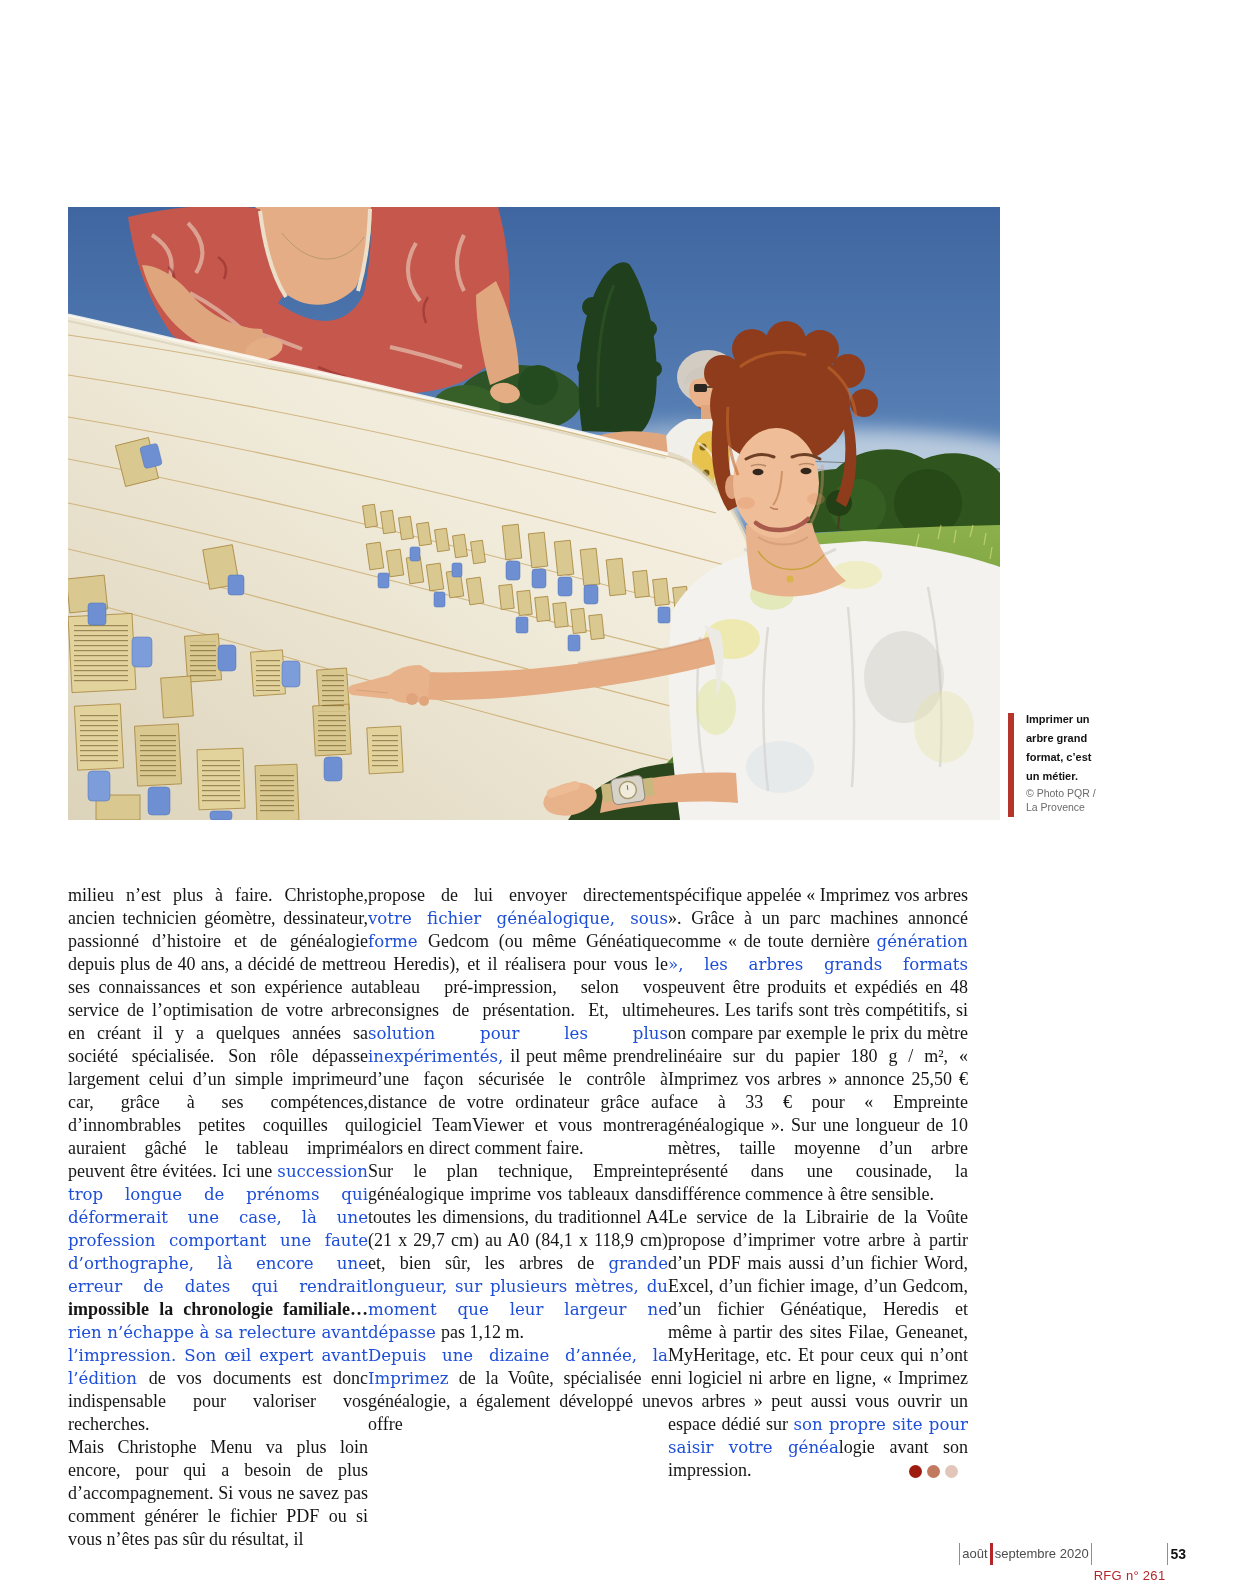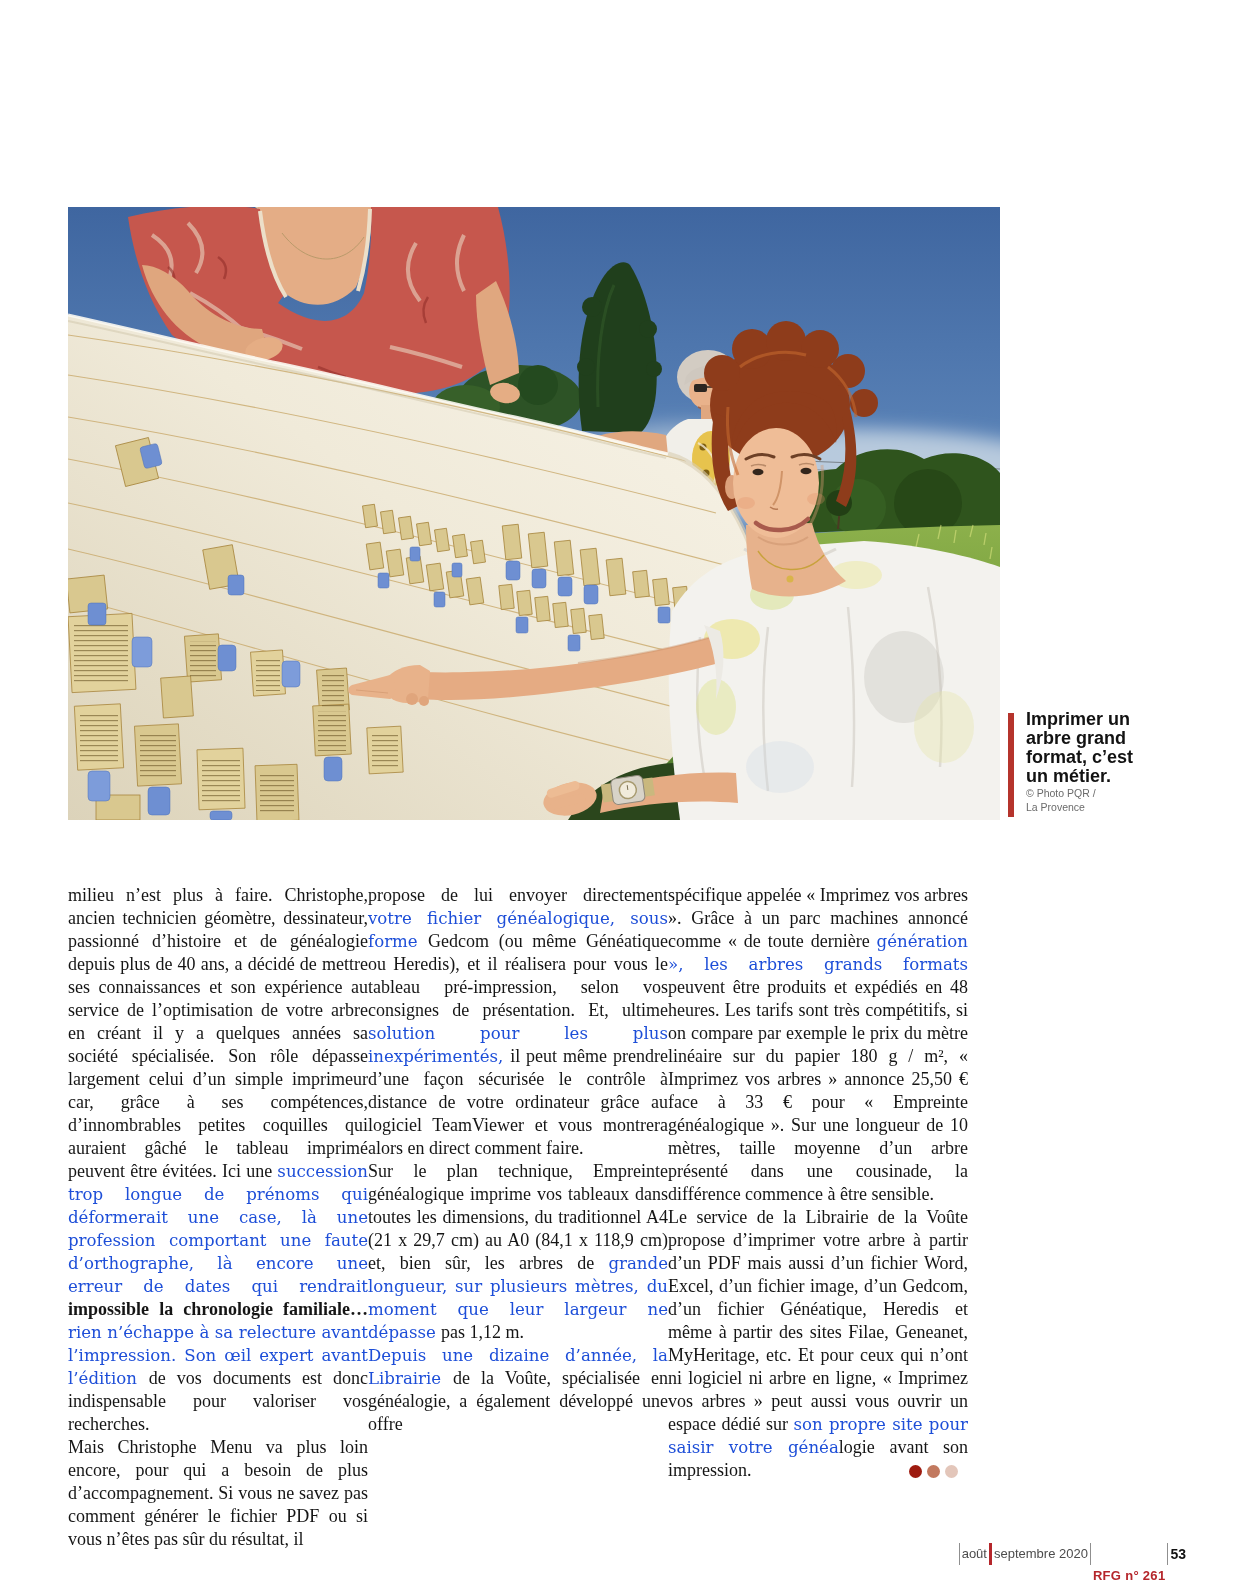--- a/index.html
+++ b/index.html
@@ -5,42 +5,42 @@
   html,body{margin:0;padding:0;background:#e8e8e8;}
   .page{position:relative;width:1236px;height:1588px;background:#ffffff;margin:0 auto;
         font-family:"Liberation Serif",serif;overflow:hidden;}
   
   .photo{position:absolute;left:68px;top:207px;width:932px;height:613px;overflow:hidden;background:#5d86ba;}
   .photo svg{display:block;}
   
   .caption{position:absolute;left:1008px;top:710px;width:150px;}
   .caption-bar{position:absolute;left:0;top:3px;width:6px;height:104px;background:#b5342c;}
   .caption-title{margin-left:18px;font-family:"Liberation Sans",sans-serif;font-weight:700;
-                 font-size:18px;line-height:19px;color:#121212;white-space:pre-line;}
+                 font-size:11px;line-height:19px;color:#121212;white-space:pre-line;}
   .caption-credit{margin-left:18px;font-family:"Liberation Sans",sans-serif;
                   font-size:10.5px;line-height:14px;color:#6b6b6b;white-space:pre-line;}
   
   .cols{position:absolute;left:68px;top:884px;width:932px;display:flex;}
   .col{width:300px;font-size:18px;line-height:23px;text-align:justify;color:#151515;
        hyphens:auto;-webkit-hyphens:auto;}
   .col p{margin:0;}
   .run-alt{font-family:"DejaVu Serif",serif;font-size:16.6px;color:#1d4ed8;}
   .run-b{font-weight:700;}
   .subhead{font-family:"Liberation Sans",sans-serif;font-weight:700;font-size:21px;
            line-height:22.5px;color:#b03a31;margin:26px 0 9px 0;white-space:pre-line;
            text-align:left;letter-spacing:.2px;}
   .p-wrap{position:relative;}
   .dots{position:absolute;right:10px;bottom:4px;display:flex;gap:5px;}
   .dot{width:13px;height:13px;border-radius:50%;}
   
   .footer{position:absolute;top:1524px;right:50px;display:flex;align-items:center;gap:2px;
           font-family:"Liberation Sans",sans-serif;font-size:13px;color:#4c4c4c;}
   .vsep{width:1px;height:22px;background:#8f8f8f;}
   .vsep-red{width:3px;height:22px;background:#b5262b;}
-  .footer .issue{font-weight:700;color:#b5262b;letter-spacing:.3px;margin-top:44px;}
+  .footer .issue{font-weight:400;color:#b5262b;letter-spacing:.3px;margin-top:44px;}
   .footer .pagenum{font-weight:700;color:#111;font-size:14px;}
 </style>
 </head>
 <body>
 
 <div class="page">
 
   <div class="photo" aria-label="Trois femmes déploient en extérieur un arbre généalogique imprimé en grand format">
     <svg width="932" height="613" viewBox="0 0 932 613" xmlns="http://www.w3.org/2000/svg">
       <defs>
@@ -373,21 +373,21 @@
   </div>
 
   <div class="cols">
     <div class="col">
       <p><span>milieu n’est plus à faire. Christophe, ancien technicien géomètre, dessinateur, passionné d’histoire et de généalogie depuis plus de 40 ans, a décidé de mettre ses connaissances et son expérience au service de l’optimisation de votre arbre en créant il y a quelques années sa société spécialisée. Son rôle dépasse largement celui d’un simple imprimeur car, grâce à ses compétences, d’innombrables petites coquilles qui auraient gâché le tableau imprimé peuvent être évitées. Ici une </span><span class="run-alt">succession trop longue de prénoms qui déformerait une case, là une profession comportant une faute d’orthographe, là encore une erreur de dates qui rendrait </span><span class="run-b">impossible la chronologie familiale… </span><span class="run-alt">rien n’échappe à sa relecture avant l’impression. Son œil expert avant l’édition </span><span>de vos documents est donc indispensable pour valoriser vos recherches.</span></p>
       <p><span>Mais Christophe Menu va plus loin encore, pour qui a besoin de plus d’accompagnement. Si vous ne savez pas comment générer le fichier PDF ou si vous n’êtes pas sûr du résultat, il</span></p>
     </div>
     <div class="col">
       <p><span>propose de lui envoyer directement </span><span class="run-alt">votre fichier généalogique, sous forme </span><span>Gedcom (ou même Généatique ou Heredis), et il réalisera pour vous le tableau pré-impression, selon vos consignes de présentation. Et, ultime </span><span class="run-alt">solution pour les plus inexpérimentés, </span><span>il peut même prendre d’une façon sécurisée le contrôle à distance de votre ordinateur grâce au logiciel TeamViewer et vous montrera alors en direct comment faire.</span></p>
       <p><span>Sur le plan technique, Empreinte généalogique imprime vos tableaux dans toutes les dimensions, du traditionnel A4 (21 x 29,7 cm) au A0 (84,1 x 118,9 cm) et, bien sûr, les arbres de </span><span class="run-alt">grande longueur, sur plusieurs mètres, du moment que leur largeur ne dépasse </span><span>pas 1,12 m.</span></p>
-      <p><span class="run-alt">Depuis une dizaine d’année, la Librairie </span><span>de la Voûte, spécialisée en généalogie, a également développé une offre</span></p>
+      <p><span class="run-alt">Depuis une dizaine d’année, la Imprimez </span><span>de la Voûte, spécialisée en généalogie, a également développé une offre</span></p>
     </div>
     <div class="col">
       <p><span>spécifique appelée « Imprimez vos arbres ». Grâce à un parc machines annoncé comme « de toute dernière </span><span class="run-alt">génération », les arbres grands formats </span><span>peuvent être produits et expédiés en 48 heures. Les tarifs sont très compétitifs, si on compare par exemple le prix du mètre linéaire sur du papier 180 g / m², « Imprimez vos arbres » annonce 25,50 € face à 33 € pour « Empreinte généalogique ». Sur une longueur de 10 mètres, taille moyenne d’un arbre présenté dans une cousinade, la différence commence à être sensible.</span></p>
       <div class="p-wrap">
         <p><span>Le service de la Librairie de la Voûte propose d’imprimer votre arbre à partir d’un PDF mais aussi d’un fichier Word, Excel, d’un fichier image, d’un Gedcom, d’un fichier Généatique, Heredis et même à partir des sites Filae, Geneanet, MyHeritage, etc. Et pour ceux qui n’ont ni logiciel ni arbre en ligne, « Imprimez vos arbres » peut aussi vous ouvrir un espace dédié sur </span><span class="run-alt">son propre site pour saisir votre généa</span><span>logie avant son impression.</span></p>
         <div class="dots">
           <span class="dot" style="background-color: rgb(158, 27, 16);"></span>
           <span class="dot" style="background-color: rgb(194, 121, 95);"></span>
           <span class="dot" style="background-color: rgb(227, 198, 186);"></span>
         </div>

